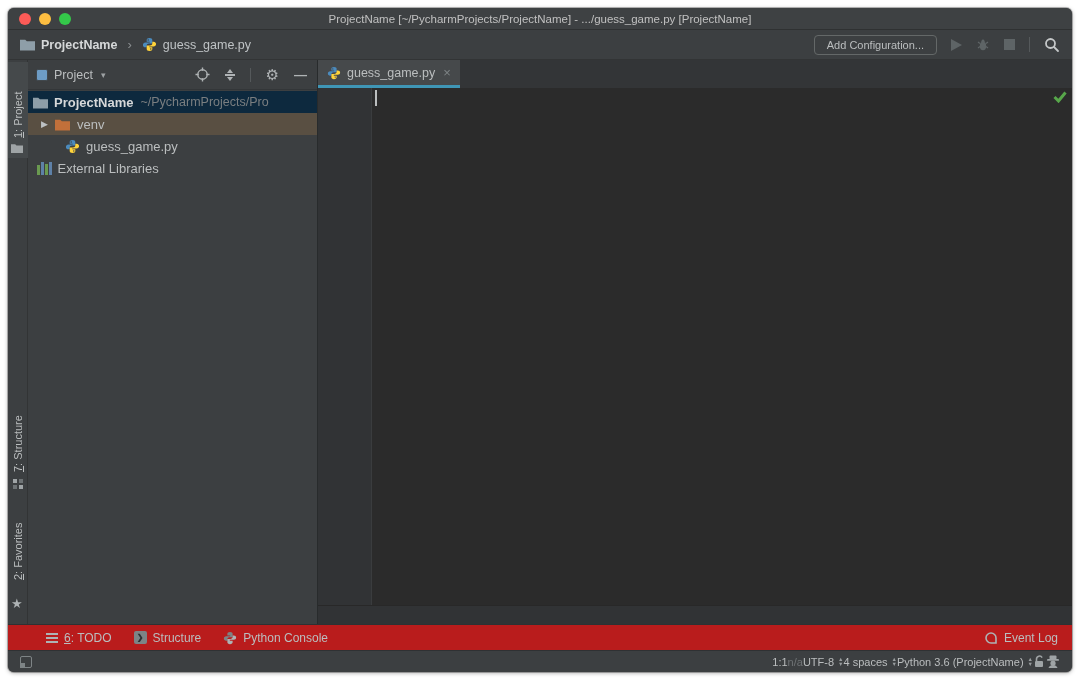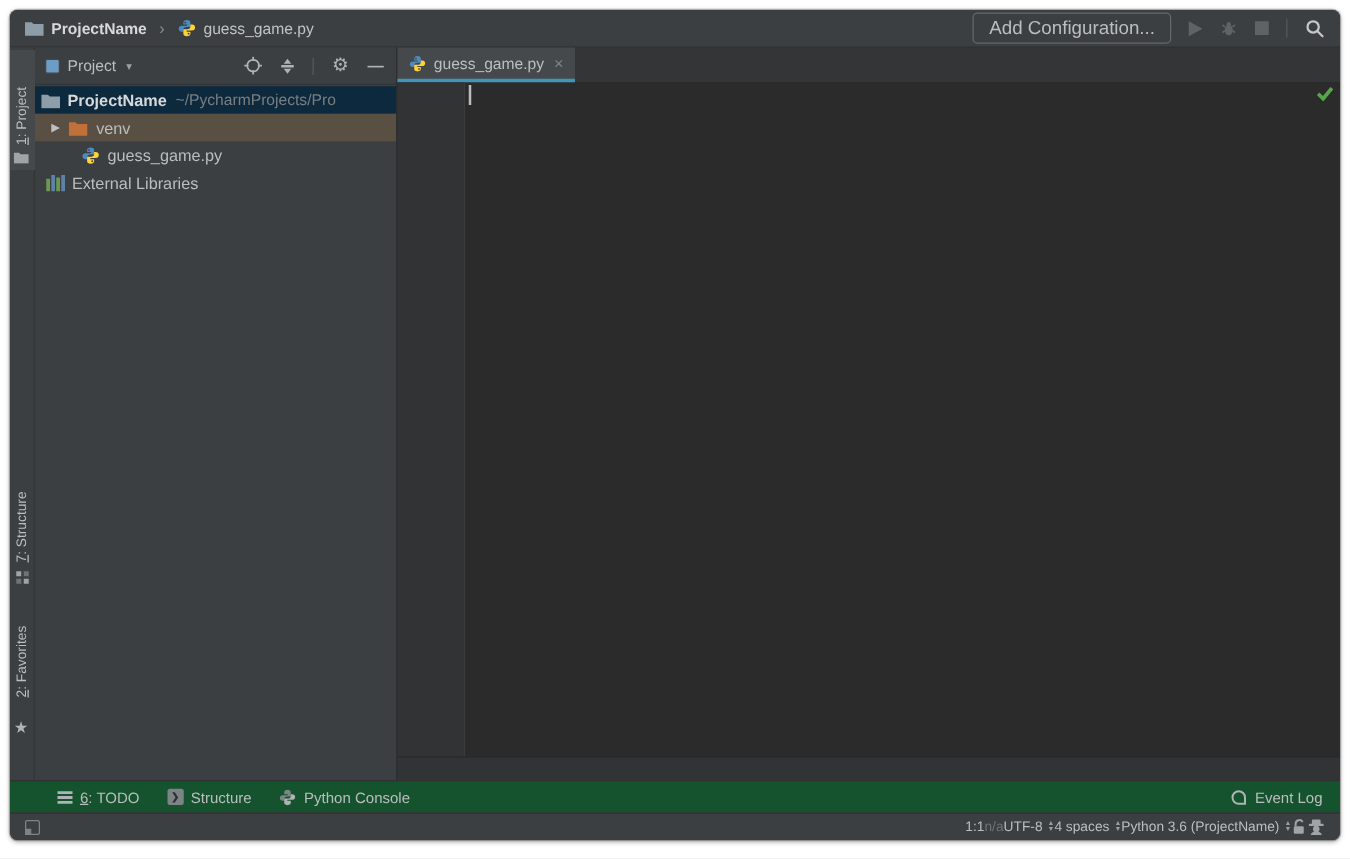--- a/index.html
+++ b/index.html
@@ -15,21 +15,21 @@
   .traffic { display:flex; gap:8px; margin-left:11px; z-index:2; }
   .light { width:12px; height:12px; border-radius:50%; }
   .light.red { background:#FC5B57; } .light.yellow { background:#FDBE41; } .light.green { background:#34C84A; }
   .title-text { position:absolute; left:0; right:0; text-align:center; font-size:11.5px; color:#C0C0C0; white-space:nowrap; }
   
   .navbar { height:30px; flex:0 0 30px; background:#3C3F41; border-bottom:1px solid #323435; display:flex; align-items:center; padding:0 12px; }
   .crumb { display:flex; align-items:center; gap:6px; font-size:12.5px; color:#BFC3C5; cursor:default; }
   .crumb b { color:#D6D8D9; font-weight:bold; }
   .crumb-sep { color:#8A8E90; font-size:13px; margin:0 4px; }
   .nav-right { margin-left:auto; display:flex; align-items:center; gap:14px; }
-  .add-config { border:1px solid #646868; border-radius:4px; background:transparent; color:#BBBEBF; font-size:15px; padding:3px 12px; font-family:"Liberation Sans",sans-serif; }
+  .add-config { border:1px solid #646868; border-radius:4px; background:transparent; color:#BBBEBF; font-size:11px; padding:3px 12px; font-family:"Liberation Sans",sans-serif; }
   .play-tri { width:0; height:0; border-left:11px solid #5E6466; border-top:6.5px solid transparent; border-bottom:6.5px solid transparent; }
   .stop-sq { width:11px; height:11px; background:#5E6466; }
   .nav-divider { width:1px; height:15px; background:#55595B; }
   
   .main { flex:1 1 auto; display:flex; min-height:0; }
   
   .stripe { flex:0 0 20px; background:#3C3F41; border-right:1px solid #323435; position:relative; }
   .stripe-active-bg { position:absolute; left:0; top:2px; width:20px; height:96px; background:#45494B; }
   .vlabel { position:absolute; left:4px; transform:rotate(-90deg); transform-origin:0 0; white-space:nowrap; font-size:11px; color:#BBBEBF; }
   .vlabel .mn { text-decoration:underline; }
@@ -63,41 +63,49 @@
   .editor-col { flex:1 1 auto; display:flex; flex-direction:column; background:#2B2B2B; min-width:0; }
   .tabbar { height:28px; flex:0 0 28px; background:#333537; display:flex; }
   .tab { display:flex; align-items:center; gap:6px; padding:0 9px; background:#46494B; border-bottom:3px solid #3F96B6; font-size:12.5px; color:#BBBEBF; }
   .tab-close { color:#7E8486; font-size:13px; line-height:12px; margin-left:2px; }
   .editor-body { flex:1 1 auto; position:relative; background:#2B2B2B; }
   .gutter { position:absolute; left:0; top:0; bottom:0; width:54px; background:#313335; border-right:1px solid #3A3C3E; }
   .caret-line { position:absolute; left:57px; top:2px; width:2px; height:16px; background:#BBBEBF; }
   .check { position:absolute; right:5px; top:3px; }
   .editor-crumbs { height:19px; flex:0 0 19px; background:#313335; border-top:1px solid #282828; }
   
-  .toolbar { height:26px; flex:0 0 26px; background:#14532d; border-top:1px solid #2F3133; display:flex; align-items:center; gap:22px; padding:0 14px 0 38px; font-size:12px; color:#BBBEBF;justify-content:center; }
+  .toolbar { height:26px; flex:0 0 26px; background:#b91c1c; border-top:1px solid #2F3133; display:flex; align-items:center; gap:22px; padding:0 14px 0 38px; font-size:12px; color:#BBBEBF;justify-content:center; }
   .tool-item { display:flex; align-items:center; gap:6px; }
   .tool-item .mn { text-decoration:underline; }
   .hamburger { width:12px; height:10px; background:repeating-linear-gradient(#AEB3B5 0 2px, transparent 2px 4px); }
   .term-icon { width:13px; height:13px; border-radius:2px; background:#7D8486; color:#2E3133; font-size:8px; font-weight:bold; display:flex; align-items:center; justify-content:center; }
   .toolbar-right { margin-left:auto; display:flex; align-items:center; gap:6px; }
   
   .statusbar { height:22px; flex:0 0 22px; background:#3C3F41; border-top:1px solid #2F3133; display:flex; align-items:center; padding:0 12px; font-size:11px; color:#BBBEBF; }
   .qa-icon { width:12px; height:12px; border:1.5px solid #7E8486; border-radius:2px; position:relative; }
   .qa-icon::after { content:""; position:absolute; left:-1px; bottom:-1px; width:5px; height:5px; background:#7E8486; }
   .status-right { margin-left:auto; display:flex; align-items:center; }
   .status-item { display:flex; align-items:center; gap:4px; white-space:nowrap; }
   .dim { color:#6F7375; }
   .sorter { display:flex; flex-direction:column; line-height:4.5px; font-size:5.5px; color:#9A9EA0; }
   svg { display:block; }
 </style>
 </head>
 <body>
 
 <div class="window">
 
+  <div class="titlebar">
+    <div class="traffic">
+      <span class="light red"></span>
+      <span class="light yellow"></span>
+      <span class="light green"></span>
+    </div>
+    <div class="title-text">ProjectName [~/PycharmProjects/ProjectName] - .../guess_game.py [ProjectName]</div>
+  </div>
 
   <div class="navbar">
     <div class="crumb">
       <span>
         <svg width="15" height="13" viewBox="0 0 16 13">
             <path fill="#8E9EA8" d="M0 1.5h5.6L7.3 3H16v10H0z"></path>
           </svg>
       </span>
       <b>ProjectName</b>
       <span class="crumb-sep">›</span>

